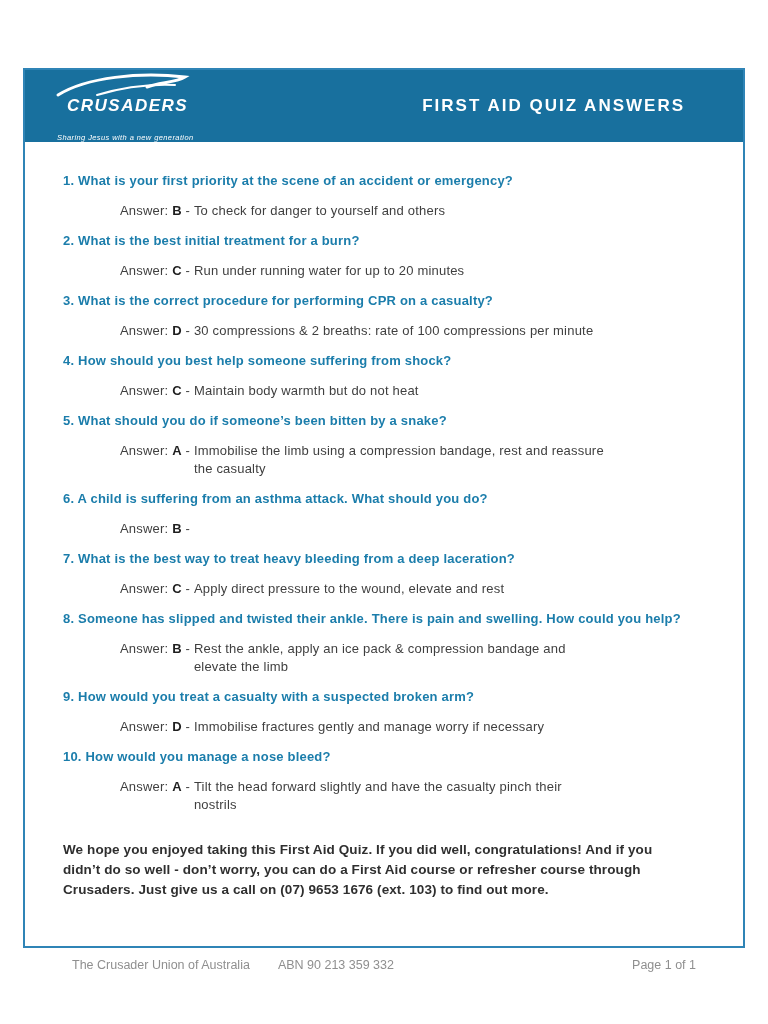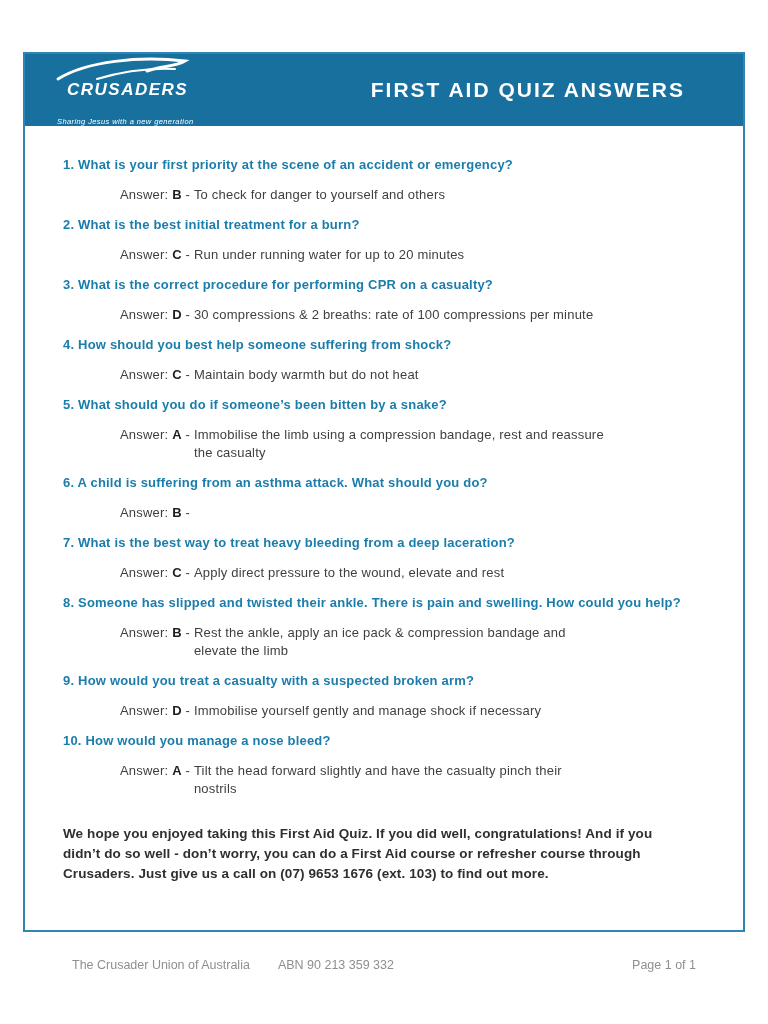--- a/index.html
+++ b/index.html
@@ -11,21 +11,21 @@
   .page {
     position: relative;
     width: 768px;
     height: 1024px;
     background: #ffffff;
     overflow: hidden;
   }
   .doc-box {
     position: absolute;
     left: 23px;
-    top: 52px;
+    top: 68px;
     width: 722px;
     height: 880px;
     box-sizing: border-box;
     border: 2px solid #2f84b6;
     background: #ffffff;
   }
   .doc-header {
     height: 72px;
     background: #18709e;
     display: flex;
@@ -52,21 +52,21 @@
   .logo-tagline {
     color: #ffffff;
     font-size: 7.5px;
     font-style: italic;
     letter-spacing: 0.4px;
     margin-top: 20px;
     margin-left: 4px;
   }
   .doc-title {
     color: #ffffff;
-    font-size: 21px;
+    font-size: 17px;
     font-weight: bold;
     letter-spacing: 2px;
     margin: 0;
     white-space: nowrap;
   }
   .doc-body {
     padding: 18px 56px 0 38px;
   }
   .q-title {
     color: #1b7dab;
@@ -179,21 +179,21 @@
             <div class="q-title">8. Someone has slipped and twisted their ankle. There is pain and swelling. How could you help?</div>
             <div class="answer">
               <span class="ans-prefix"><span>Answer: </span><b class="ans-letter">B</b><span> - </span></span>
               <span class="ans-text">Rest the ankle, apply an ice pack &amp; compression bandage and<br>elevate the limb</span>
             </div>
           </div>
           <div class="q-block">
             <div class="q-title">9. How would you treat a casualty with a suspected broken arm?</div>
             <div class="answer">
               <span class="ans-prefix"><span>Answer: </span><b class="ans-letter">D</b><span> - </span></span>
-              <span class="ans-text">Immobilise yourself gently and manage shock if necessary</span>
+              <span class="ans-text">Immobilise fractures gently and manage worry if necessary</span>
             </div>
           </div>
           <div class="q-block">
             <div class="q-title">10. How would you manage a nose bleed?</div>
             <div class="answer">
               <span class="ans-prefix"><span>Answer: </span><b class="ans-letter">A</b><span> - </span></span>
               <span class="ans-text">Tilt the head forward slightly and have the casualty pinch their<br>nostrils</span>
             </div>
           </div>
         </div>

